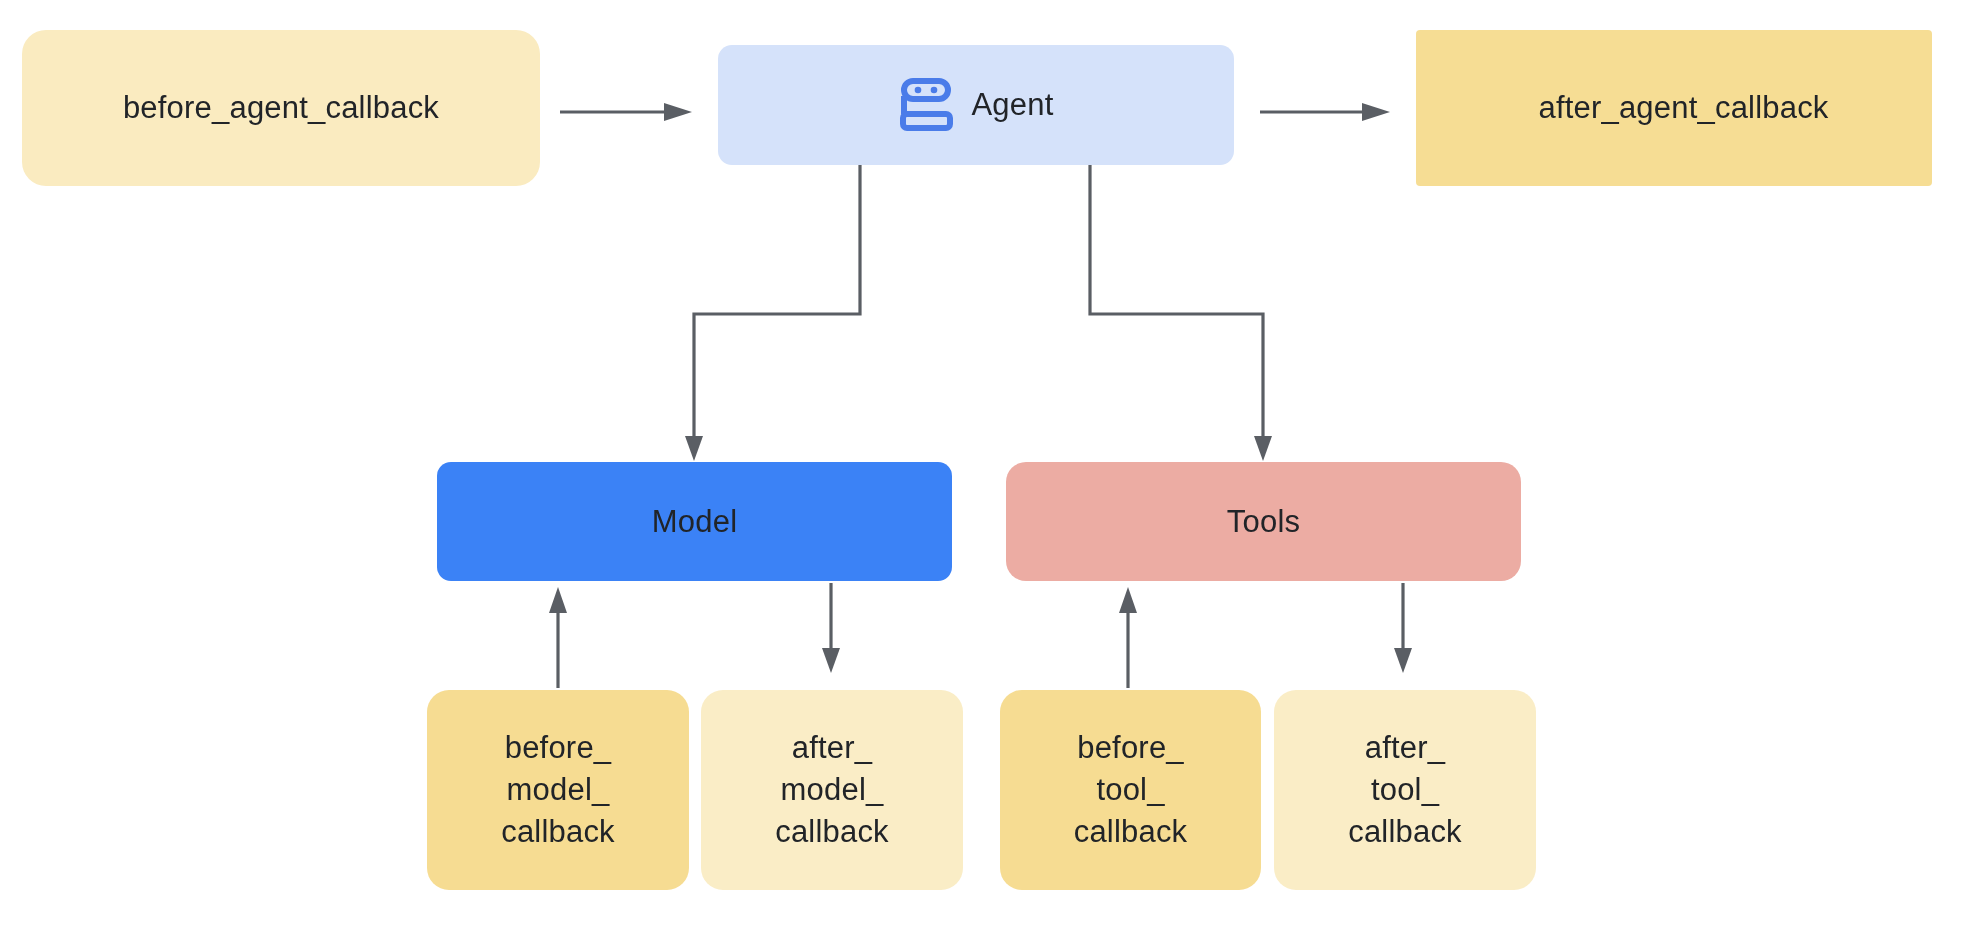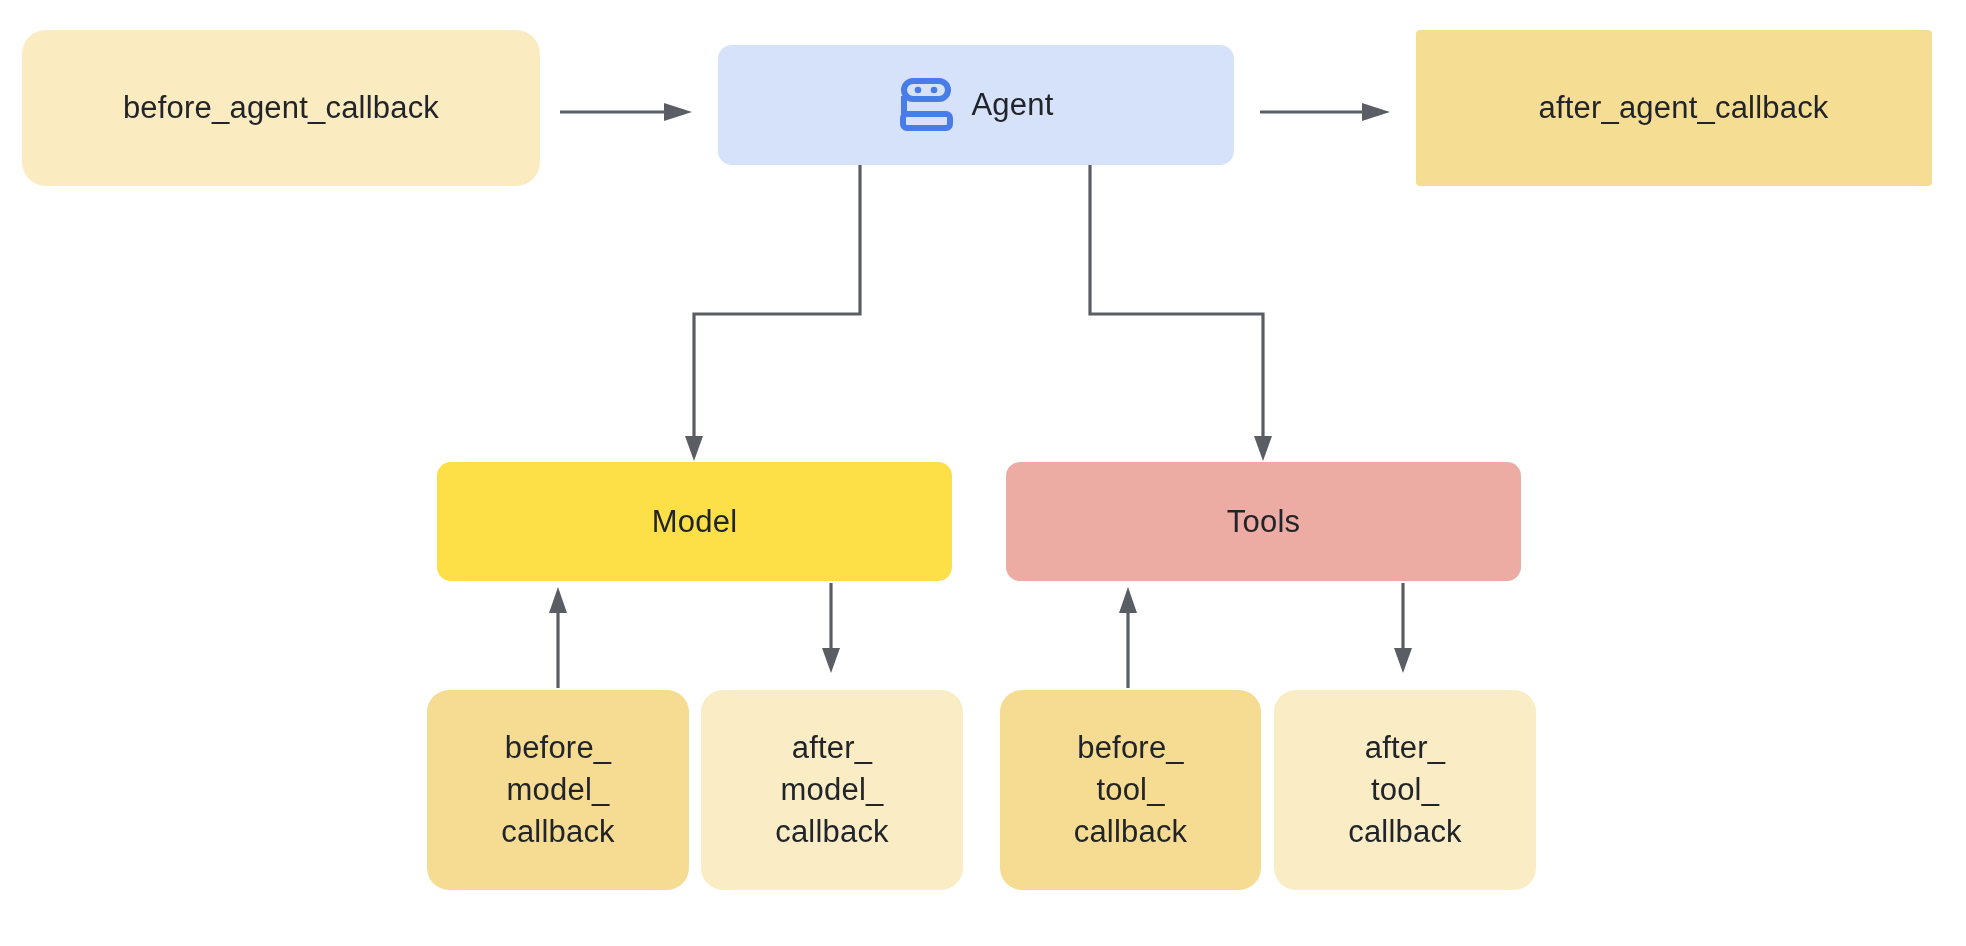--- a/index.html
+++ b/index.html
@@ -42,21 +42,21 @@
     color: var(--text);
     font-size: 31px;
     letter-spacing: 0.2px;
     line-height: 1.2;
   }
 
   .n-before-agent { left: 22px;   top: 30px;  width: 518px; height: 156px; border-radius: 24px; }
   .n-agent        { left: 718px;  top: 45px;  width: 516px; height: 120px; border-radius: 14px; }
   .n-after-agent  { left: 1416px; top: 30px;  width: 516px; height: 156px; border-radius: 4px; padding-left: 19px; }
   .n-model        { left: 437px;  top: 462px; width: 515px; height: 119px; border-radius: 14px; }
-  .n-tools        { left: 1006px; top: 462px; width: 515px; height: 119px; border-radius: 14px; }
+  .n-tools        { left: 1006px; top: 462px; width: 515px; height: 119px; border-radius: 20px; }
   .n-before-model { left: 427px;  top: 690px; width: 262px; height: 200px; border-radius: 22px; }
   .n-after-model  { left: 701px;  top: 690px; width: 262px; height: 200px; border-radius: 22px; }
   .n-before-tool  { left: 1000px; top: 690px; width: 261px; height: 200px; border-radius: 22px; }
   .n-after-tool   { left: 1274px; top: 690px; width: 262px; height: 200px; border-radius: 22px; }
 
   .agent-inner {
     display: flex;
     align-items: center;
     gap: 16px;
   }
@@ -112,21 +112,21 @@
         <rect class="robot-stroke" x="5" y="38" width="47" height="14" rx="4"></rect>
       </svg>
       <span>Agent</span>
     </div>
   </div>
 
   <div class="node n-after-agent" style="background: rgb(246, 221, 148);">
     <span>after_agent_callback</span>
   </div>
 
-  <div class="node n-model" style="background: #fde047; text-align: center;">
+  <div class="node n-model" style="background: #3b82f6; text-align: center;">
     <span>Model</span>
   </div>
 
   <div class="node n-tools" style="background: rgb(236, 172, 163);">
     <span>Tools</span>
   </div>
 
   <div class="node n-before-model" style="background: rgb(246, 220, 146);">
     <div class="multiline">
       <div>before_</div>

